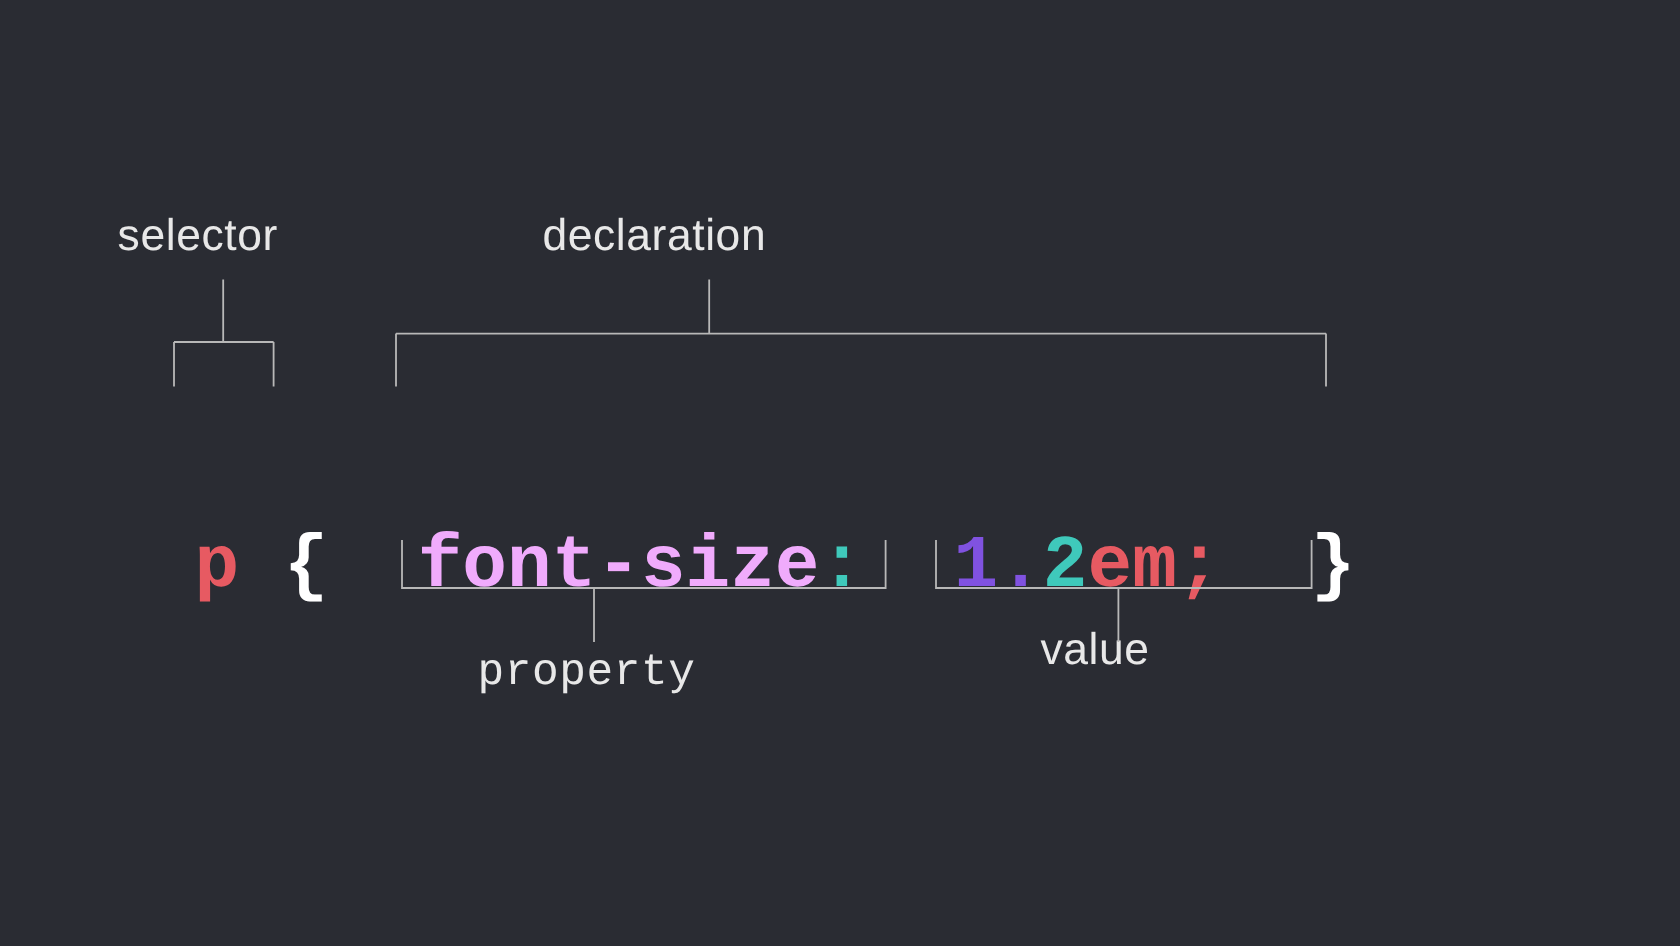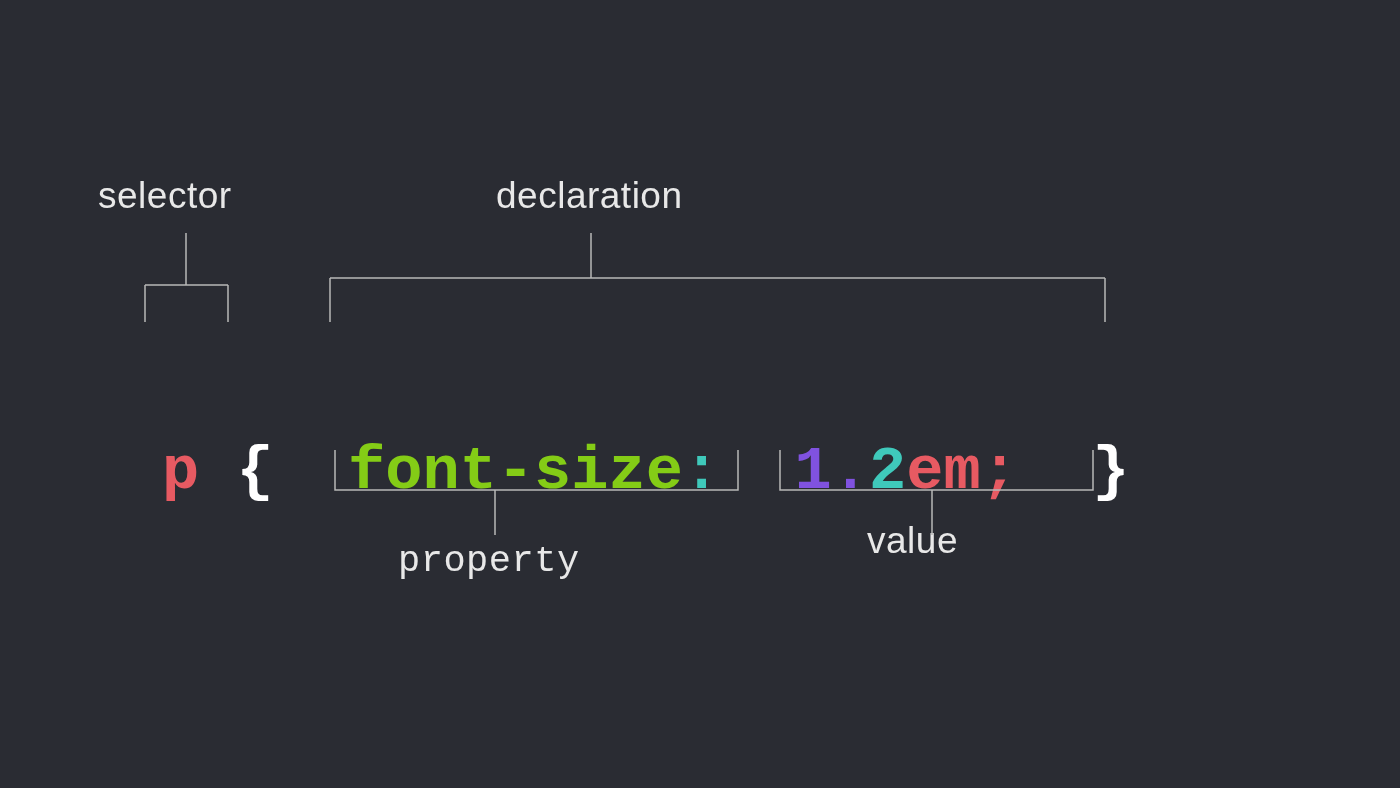--- a/index.html
+++ b/index.html
@@ -20,21 +20,21 @@
   }
   .code {
     position: absolute;
     font-family: "Menlo", "Consolas", "Courier New", monospace;
     font-size: 62px;
     font-weight: 700;
     white-space: pre;
   }
   .c-sel   { color: #e75a62; }
   .c-brace { color: #ffffff; }
-  .c-prop  { color: #84cc16; }
+  .c-prop  { color: #f0abfc; }
   .c-colon { color: #3fc9bb; }
   .c-numA  { color: #8052e0; }
   .c-numB  { color: #3fc9bb; }
   .c-unit  { color: #e75a62; font-family: Liberation Mono, monospace; }
   .c-semi  { color: #e75a62; }
   svg.brackets {
     position: absolute;
     top: 0; left: 0;
     width: 1400px; height: 788px;
     pointer-events: none;
@@ -42,21 +42,21 @@
   svg.brackets path {
     stroke: #b8b8b8;
     stroke-width: 1.5;
     fill: none;
   }
 </style>
 </head>
 <body>
 
 <div class="label" style="left:98px;  top:175px;">selector</div>
-<div class="label" style="left:496px; top:175px;">declaration</div>
+<div class="label" style="left:452px; top:175px;">declaration</div>
 <div class="label" style="left:398px; top:540px;font-family:Liberation Mono, monospace;">property</div>
 <div class="label" style="left:867px; top:520px;">value</div>
 
 <div class="code" style="left:162px; top:365px;">
 <span class="c-sel">p</span><span> </span><span class="c-brace">{</span><span>  </span><span class="c-prop">font-size</span><span class="c-colon">:</span><span>  </span><span class="c-numA">1</span><span class="c-numA">.</span><span class="c-numB">2</span><span class="c-unit">em</span><span class="c-semi">;</span><span>  </span><span class="c-brace">}</span>
 </div>
 
 <svg class="brackets">
 
   <path d="M 186 233 L 186 285 M 145 285 L 228 285 M 145 285 L 145 322 M 228 285 L 228 322"></path>

